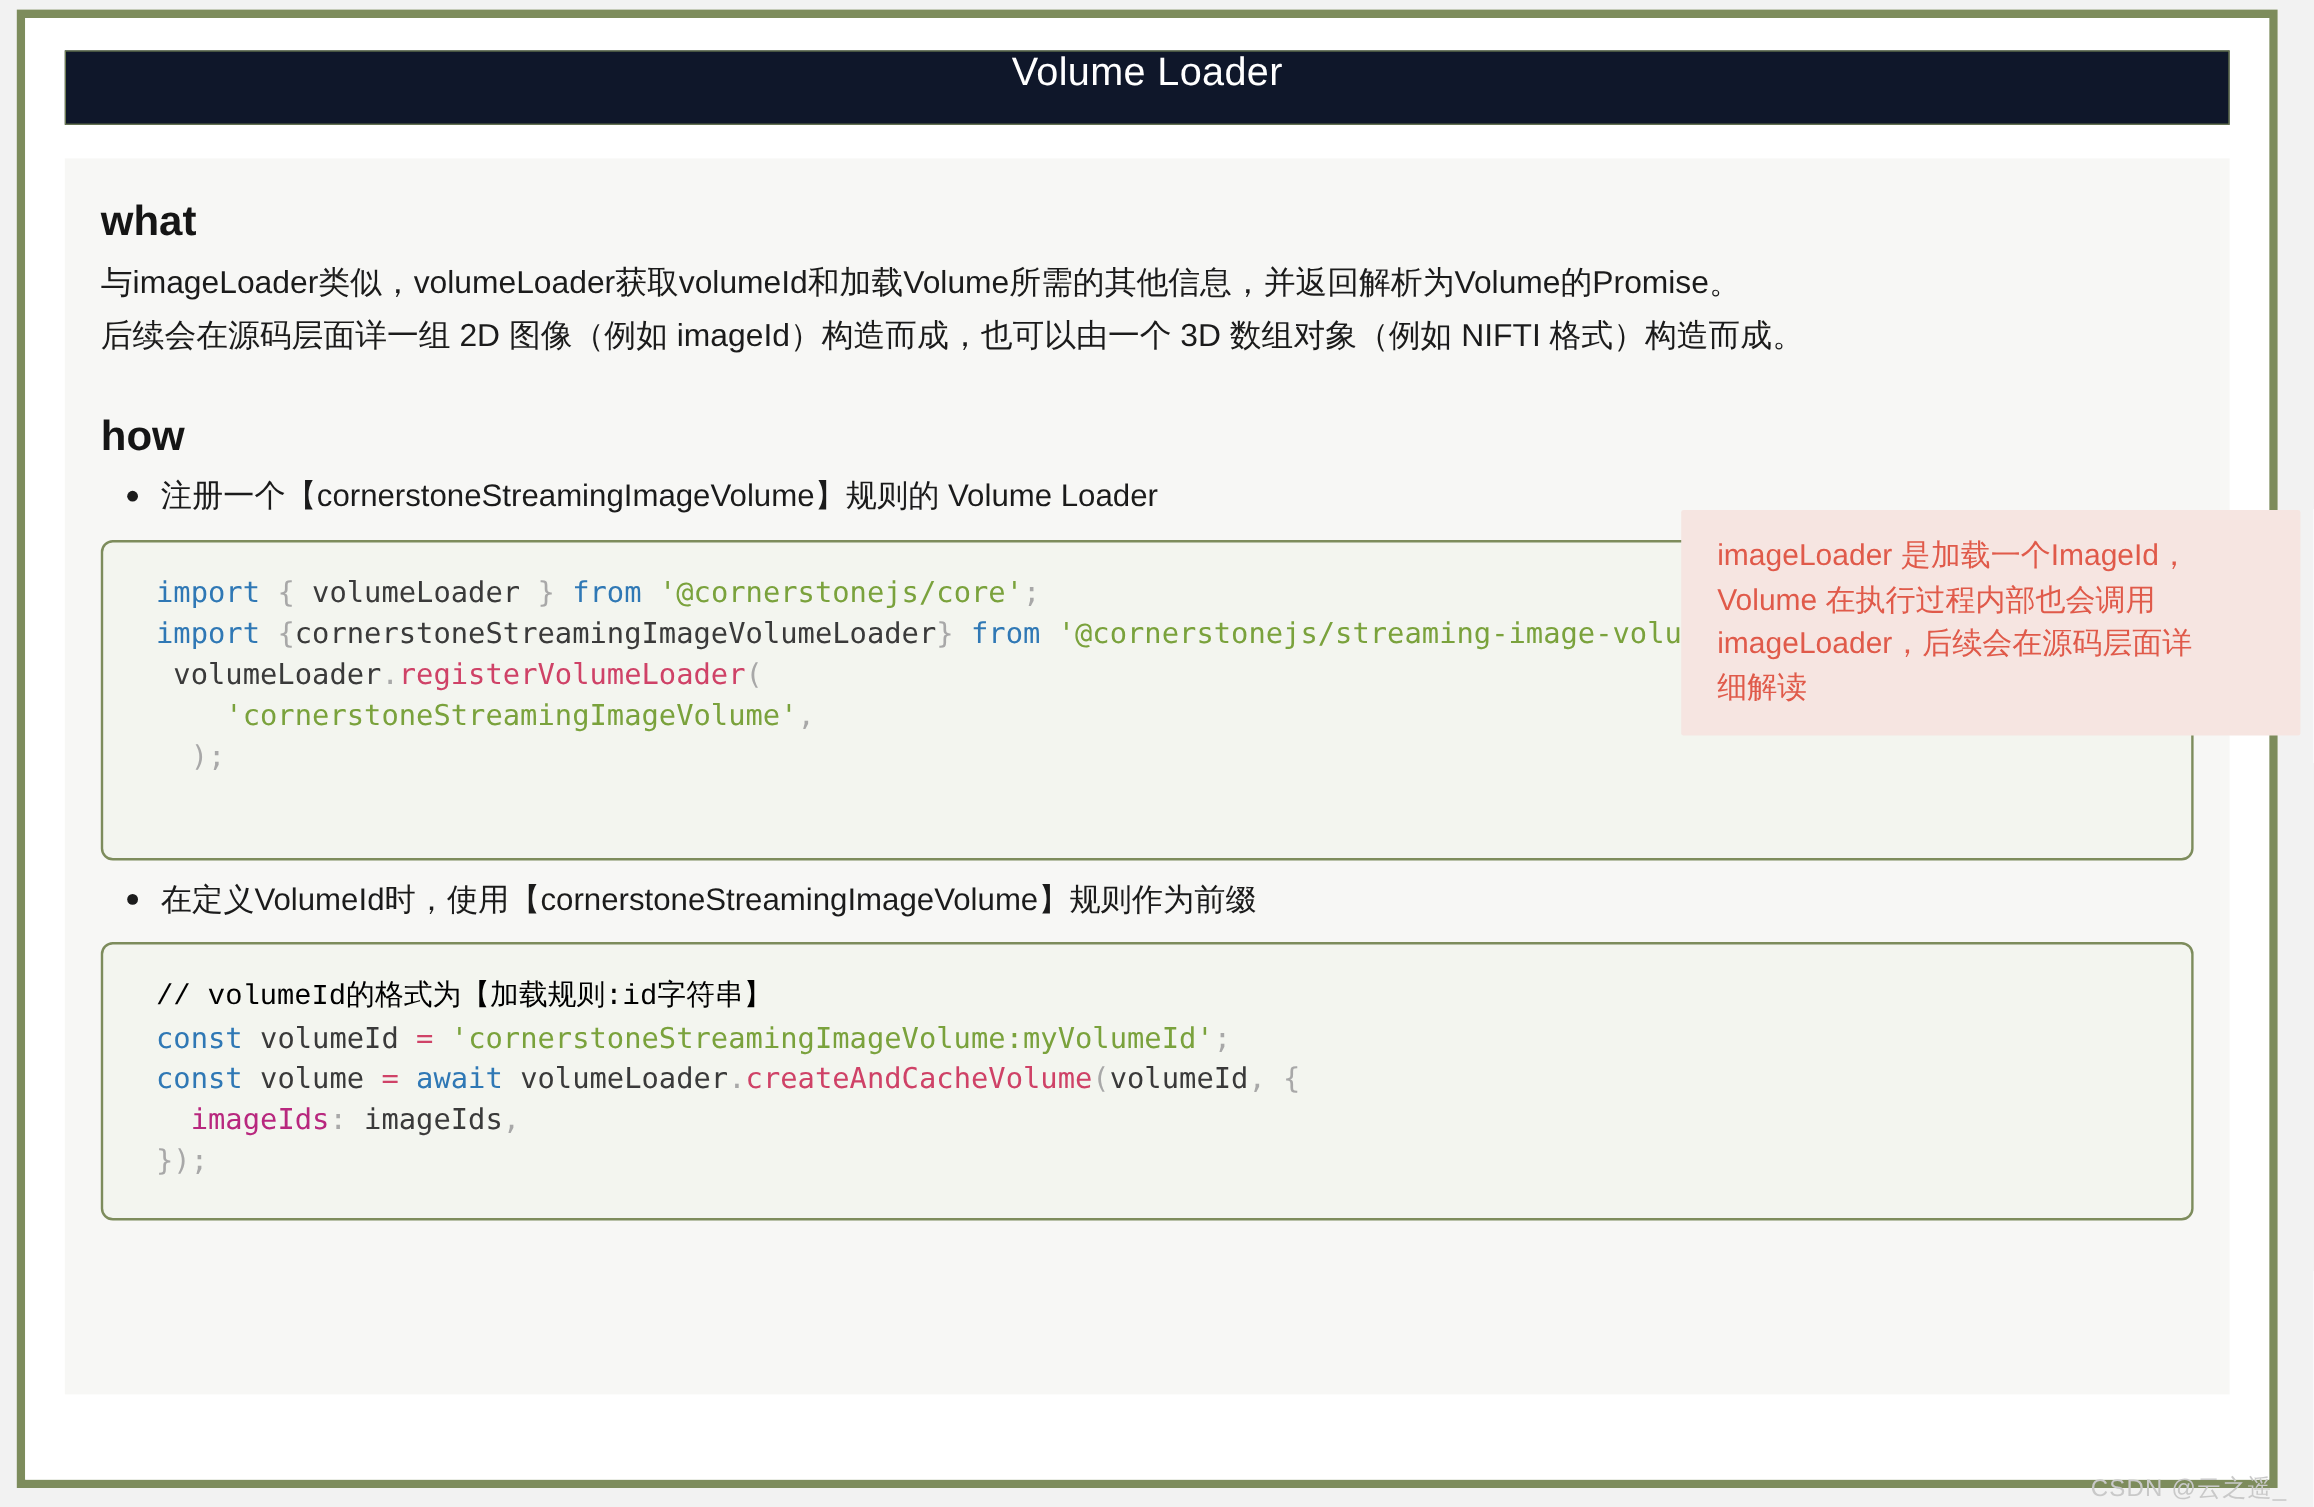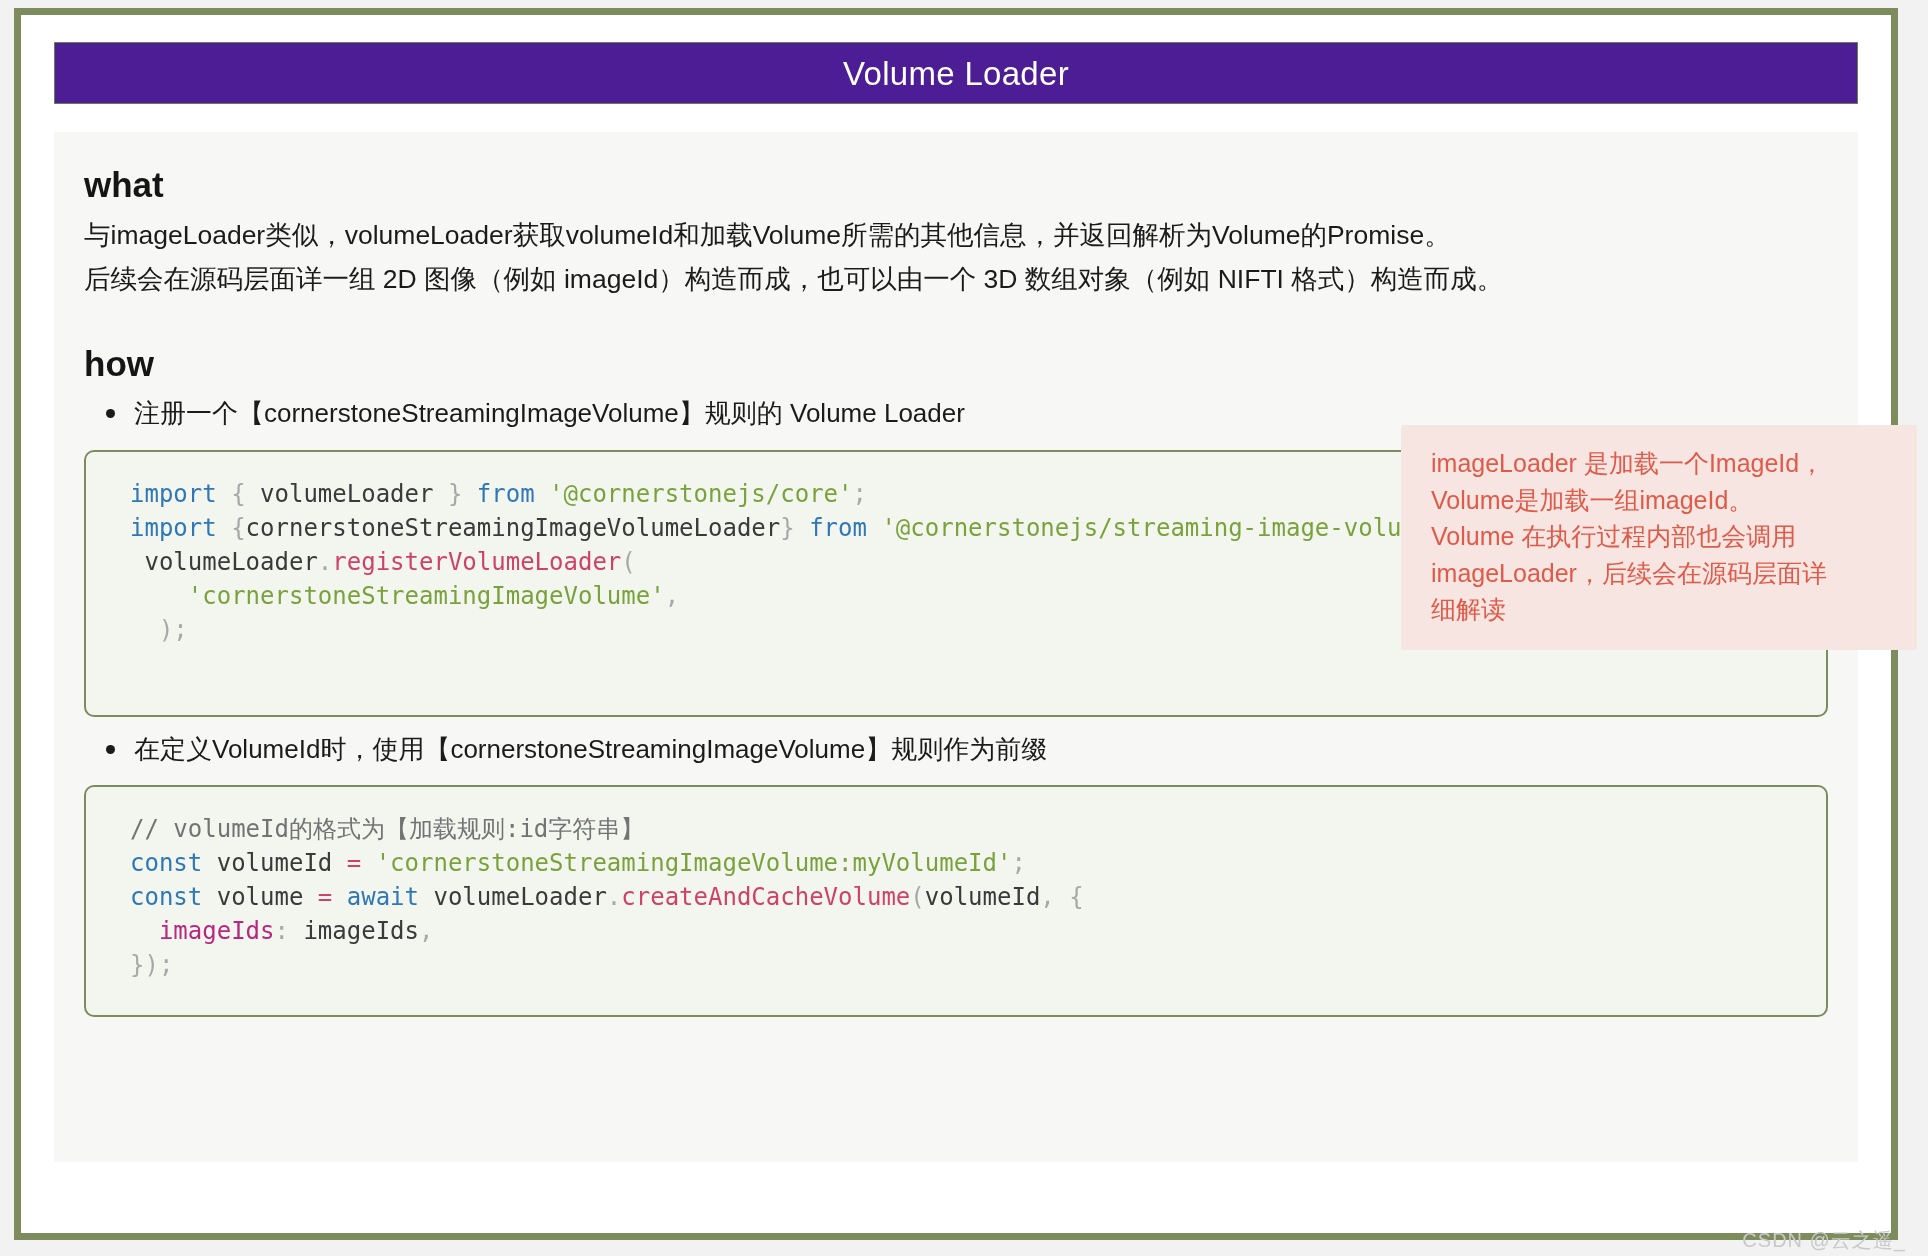--- a/index.html
+++ b/index.html
@@ -41,25 +41,25 @@
     right: 0;
     bottom: 0;
     background: #ffffff;
     box-sizing: border-box;
     padding: 27px 33px 25px 33px;
   }
 
   
   .title-bar {
     height: 62px;
-    background: #4c1d95;
+    background: #0f172a;
     border: 1px solid #6d7d52;
     box-sizing: border-box;
     display: flex;
-    align-items: center;
+    align-items: flex-start;
     justify-content: center;
   }
   .title-bar .title-text {
     color: #ffffff;
     font-size: 33px;
     font-weight: 400;
     letter-spacing: 0.3px;
     line-height: 1;
   }
 
@@ -141,21 +141,21 @@
   }
   .code-block.block1 { height: 267px; }
   .code-block.block2 { height: 232px; }
 
   .tok-kw      { color: #2f78b5; }
   .tok-str     { color: #7aa23c; }
   .tok-fn      { color: #cf4267; }
   .tok-prop    { color: #b8277e; }
   .tok-punct   { color: #a8a8a8; }
   .tok-plain   { color: #3a3a3a; }
-  .tok-comment { color: #737373; }
+  .tok-comment { color: #000000; font-family: Liberation Mono, monospace; }
   .tok-op      { color: #cf4267; }
 
   
   .callout {
     position: absolute;
     left: 1347px;
     top: 293px;
     width: 516px;
     padding: 20px 24px 22px 30px;
     box-sizing: border-box;
@@ -233,21 +233,20 @@
         <div class="code-block block2" id="code2">
             <div class="code-line"><span class="tok-comment">// volumeId的格式为【加载规则:id字符串】</span></div>
             <div class="code-line"><span class="tok-kw">const</span><span class="tok-plain"> volumeId </span><span class="tok-op">=</span><span class="tok-plain"> </span><span class="tok-str">'cornerstoneStreamingImageVolume:myVolumeId'</span><span class="tok-punct">;</span></div>
             <div class="code-line"><span class="tok-kw">const</span><span class="tok-plain"> volume </span><span class="tok-op">=</span><span class="tok-plain"> </span><span class="tok-kw">await</span><span class="tok-plain"> volumeLoader</span><span class="tok-punct">.</span><span class="tok-fn">createAndCacheVolume</span><span class="tok-punct">(</span><span class="tok-plain">volumeId</span><span class="tok-punct">,</span><span class="tok-plain"> </span><span class="tok-punct">{</span></div>
             <div class="code-line"><span class="tok-plain">  </span><span class="tok-prop">imageIds</span><span class="tok-punct">:</span><span class="tok-plain"> imageIds</span><span class="tok-punct">,</span></div>
             <div class="code-line"><span class="tok-punct">});</span></div>
           </div>
 
         <div class="callout" id="callout">
             <div class="callout-line">imageLoader 是加载一个ImageId，</div>
-            <div class="callout-line">Volume是加载一组imageId。</div>
             <div class="callout-line">Volume 在执行过程内部也会调用</div>
             <div class="callout-line">imageLoader，后续会在源码层面详</div>
             <div class="callout-line">细解读</div>
           </div>
 
       </div>
     </div>
   </div>
 
   <div class="watermark">CSDN @云之遥_</div>

